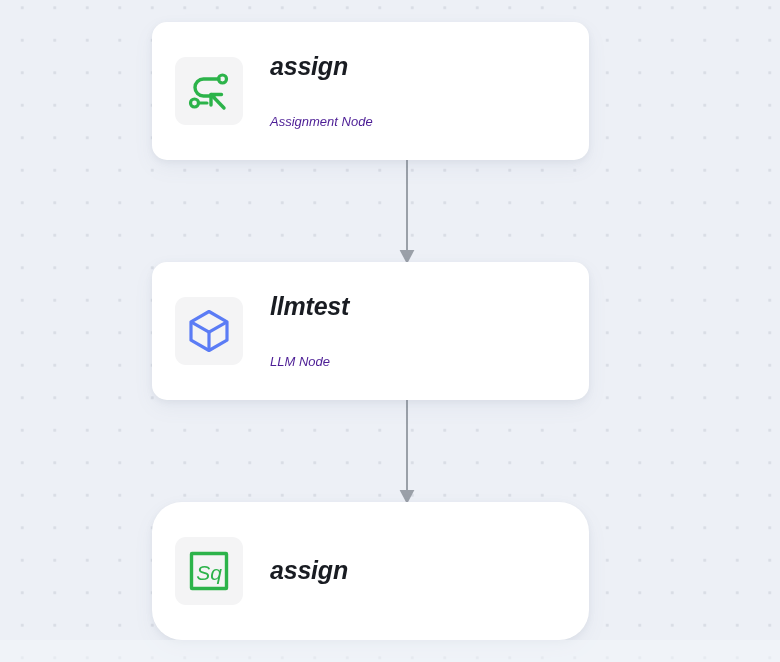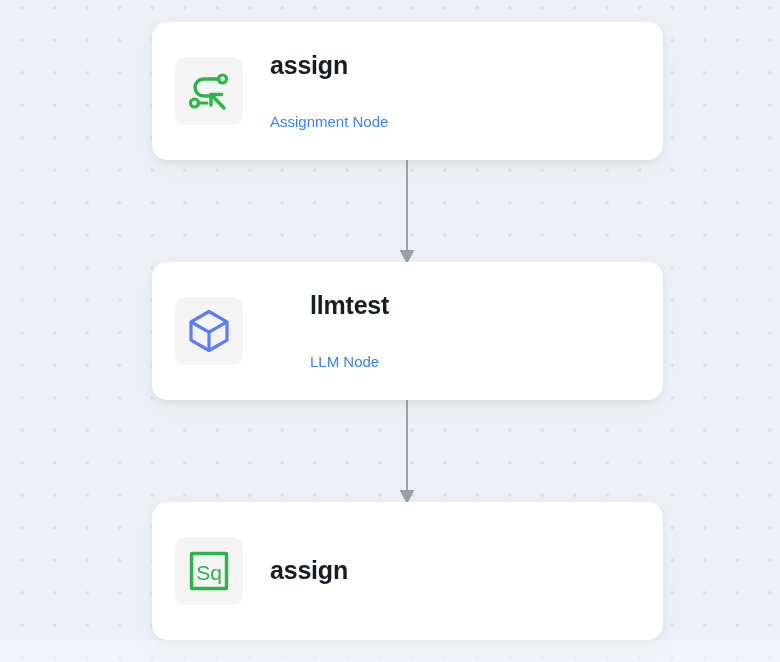--- a/index.html
+++ b/index.html
@@ -33,34 +33,35 @@
     width: 780px;
     height: 22px;
     background: rgba(243,245,249,0.55);
     pointer-events: none;
   }
 
   
   .node-card {
     position: absolute;
     left: 152px;
-    width: 511px;
+    width: 437px;
     height: 138px;
     background: #ffffff;
     border-radius: 15px;
     box-shadow: 0 2px 6px rgba(120,130,150,0.10),
                 0 8px 20px rgba(120,130,150,0.07);
     display: flex;
     align-items: center;
     box-sizing: border-box;
     padding-left: 23px;
+    font-style: italic;
   }
   #node-assign  { top: 22px;  }
-  #node-llmtest { top: 262px; gap: 40px; }
-  #node-result  { top: 502px; }
+  #node-llmtest { top: 262px; }
+  #node-result  { top: 502px; border-radius: 30px; }
 
   .node-icon-tile {
     width: 68px;
     height: 68px;
     flex: 0 0 68px;
     background: #f4f4f5;
     border-radius: 11px;
     display: flex;
     align-items: center;
     justify-content: center;
@@ -73,23 +74,23 @@
     justify-content: center;
   }
   .node-title {
     font-size: 25px;
     font-weight: bold;
     color: #191c22;
     letter-spacing: -0.2px;
     line-height: 1.1;
   }
   .node-subtitle {
-    font-size: 15px;
+    font-size: 13px;
     font-weight: normal;
-    color: #3b82f6;
+    color: #4c1d95;
     line-height: 1.1;
     margin-top: 35px;
   }
 
   
   .connector {
     position: absolute;
     left: 391px;
     width: 32px;
     pointer-events: none;

